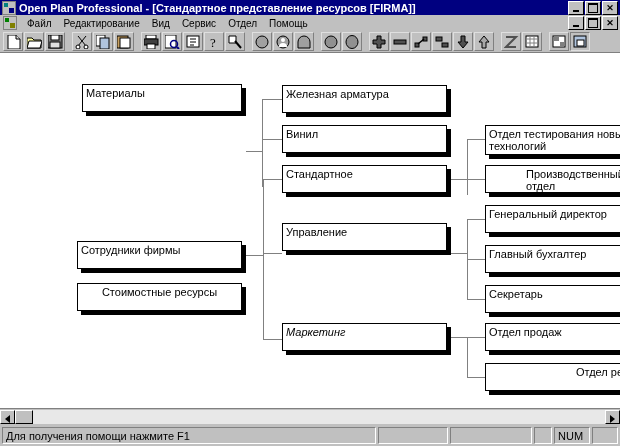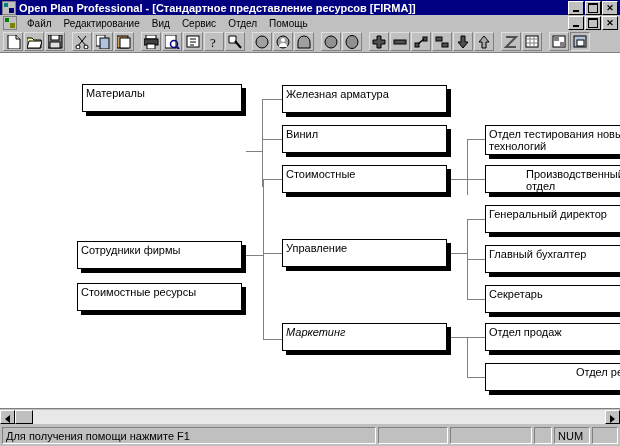--- a/index.html
+++ b/index.html
@@ -399,37 +399,37 @@
       <div class="ln h" style="left:616px;top:324px;width:4px;"></div>
 
       <div class="node" style="left:38px;top:31px;width:160px;height:28px;">
         <span>Материалы</span>
       </div>
 
       <div class="node" style="left:33px;top:188px;width:165px;height:28px;">
         <span>Сотрудники фирмы</span>
       </div>
 
-      <div class="node" style="left:33px;top:230px;width:165px;height:28px;">
+      <div class="node" style="left:33px;top:230px;width:165px;height:28px;text-align:center;">
         <span>Стоимостные ресурсы</span>
       </div>
 
       <div class="node" style="left:238px;top:32px;width:165px;height:28px;">
         <span>Железная арматура</span>
       </div>
 
       <div class="node" style="left:238px;top:72px;width:165px;height:28px;">
         <span>Винил</span>
       </div>
 
       <div class="node" style="left:238px;top:112px;width:165px;height:28px;">
-        <span>Стоимостные</span>
-      </div>
-
-      <div class="node" style="left:238px;top:186px;width:165px;height:28px;">
+        <span>Стандартное</span>
+      </div>
+
+      <div class="node" style="left:238px;top:170px;width:165px;height:28px;">
         <span>Управление</span>
       </div>
 
       <div class="node" style="left:238px;top:270px;width:165px;height:28px;font-style:italic;">
         <span>Маркетинг</span>
       </div>
 
       <div class="node" style="left:441px;top:72px;width:175px;height:30px;">
         <span>Отдел тестирования новых технологий</span>
       </div>

